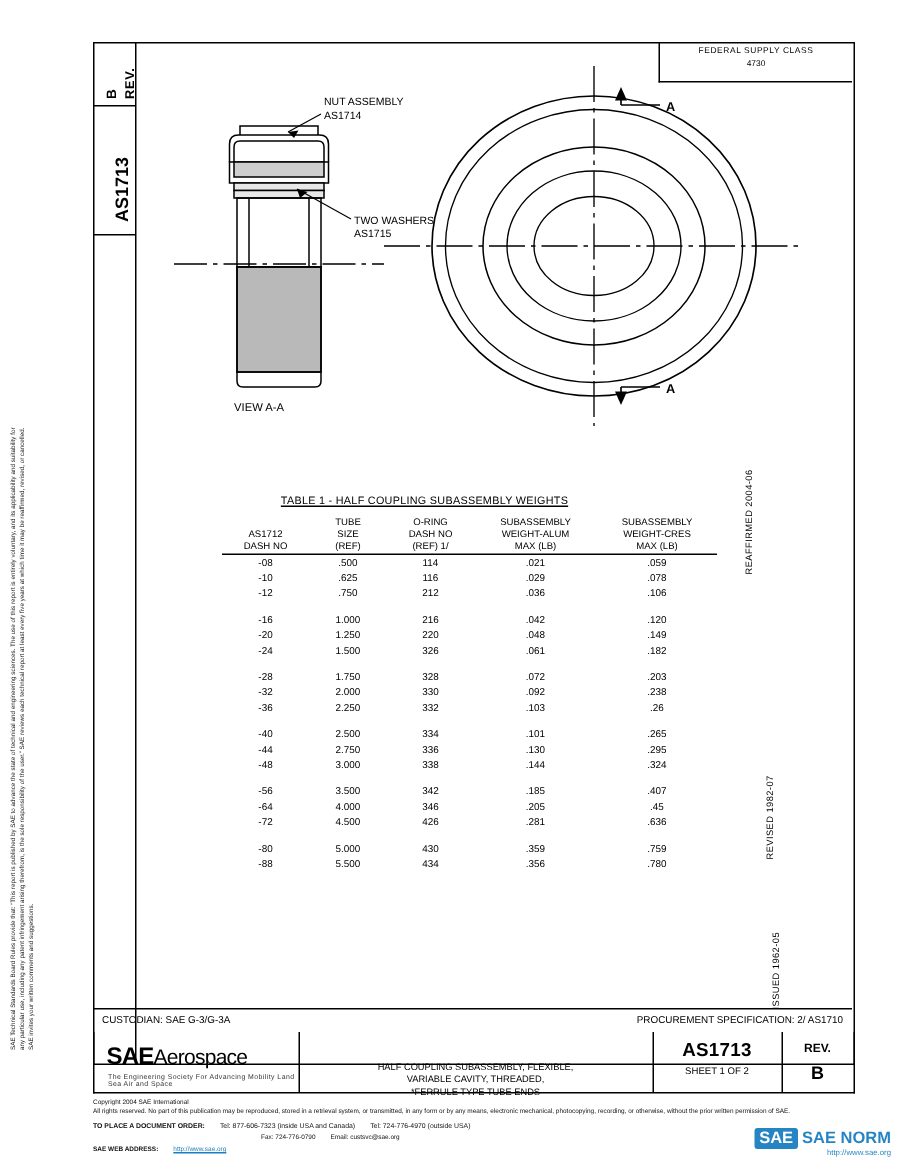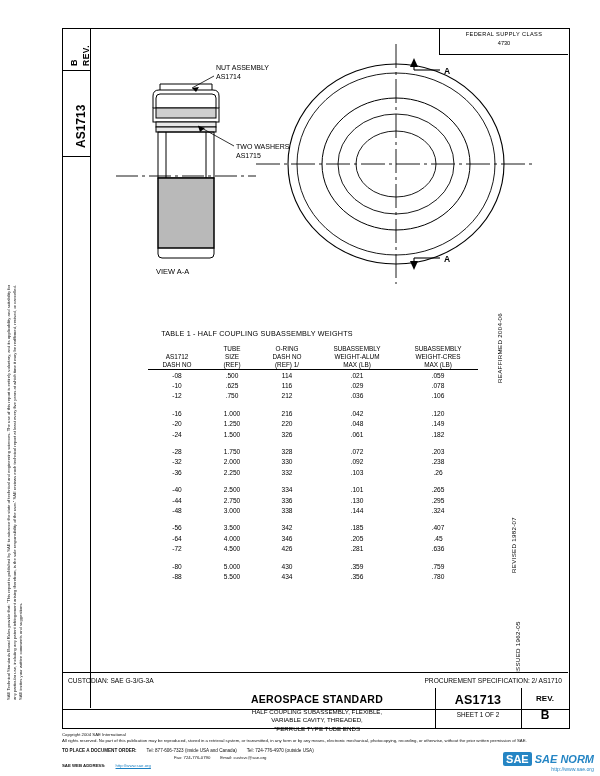--- a/index.html
+++ b/index.html
@@ -73,21 +73,21 @@
   .footer .cr{font-size:4.3px;}
   .footer .ord{margin-top:3px;font-size:4.6px;}
   .footer b{font-weight:bold;}
   .ftrow{display:flex;gap:10px;}
   .ftrow div{white-space:nowrap;}
 
   
   .wm{position:absolute;right:6px;bottom:4px;opacity:.95;}
   .wm .box{display:flex;align-items:center;gap:3px;}
   .wm .sae{background:#1a7fc1;color:#fff;font-weight:bold;font-size:11px;padding:1px 3px;border-radius:2px;}
-  .wm .txt{color:#1a7fc1;font-weight:bold;font-size:11px;font-style:italic;}
+  .wm .txt{color:#1a7fc1;font-weight:bold;font-size:11px;}
   .wm .url{color:#1a7fc1;font-size:5.2px;text-align:right;}
 </style>
 </head>
 <body>
 
 <div class="page">
 
   <div class="disclaimer">SAE Technical Standards Board Rules provide that: “This report is published by SAE to advance the state of technical and engineering sciences. The use of this report is entirely voluntary, and its applicability and suitability for any particular use, including any patent infringement arising therefrom, is the sole responsibility of the user.”    SAE reviews each technical report at least every five years at which time it may be reaffirmed, revised, or cancelled. SAE invites your written comments and suggestions.</div>
 
   <div class="frame"></div>
@@ -178,21 +178,21 @@
       <path d="M318,222 L344,222"></path>
       <path d="M318,222 L318,230"></path>
     </g>
     <polygon points="318,22 314,31 322,31" fill="#000"></polygon>
     <polygon points="318,234 314,225 322,225" fill="#000"></polygon>
     <text x="348" y="38" font-size="8.5" font-weight="bold" font-family="Liberation Sans, sans-serif">A</text>
     <text x="348" y="226" font-size="8.5" font-weight="bold" font-family="Liberation Sans, sans-serif">A</text>
   </svg>
 
 
-  <div class="tbl-title" style="position:absolute;left:50px;top:329px;width:414px;">TABLE 1 - HALF COUPLING SUBASSEMBLY WEIGHTS</div>
+  <div class="tbl-title" style="position:absolute;left:76px;top:329px;width:414px;text-decoration:underline;">TABLE 1 - HALF COUPLING SUBASSEMBLY WEIGHTS</div>
 
   <div style="position:absolute;left:148px;top:345px;width:330px;">
     <table class="wt" style="width:330px;">
       <colgroup>
         <col style="width:58px">
           <col style="width:52px">
           <col style="width:58px">
           <col style="width:82px">
           <col style="width:80px">
       </colgroup>
@@ -341,22 +341,27 @@
         </tbody>
     </table>
   </div>
 
   <div class="custline">
     <div class="lt">CUSTODIAN:  SAE G-3/G-3A</div>
     <div class="rt">PROCUREMENT SPECIFICATION: 2/ AS1710</div>
   </div>
 
   <div class="titleblock">
+    <div class="tb-c1">
+      <div class="sae-logo">
+        <span>SAE</span><span style="font-weight:normal;font-size:14px;">Aerospace</span>
+      </div>
+      <div class="sae-sub">The Engineering Society For Advancing Mobility Land Sea Air and Space</div>
+    </div>
     <div class="tb-c2">
-      <div class="std-title">AEROSPACE STANDARD</div>
       <div class="std-desc">HALF COUPLING SUBASSEMBLY, FLEXIBLE,<br>VARIABLE CAVITY, THREADED,<br>*FERRULE TYPE TUBE ENDS</div>
     </div>
     <div class="tb-c3">
       <div class="docno">AS1713</div>
       <div class="sheet">SHEET 1 OF 2</div>
     </div>
     <div class="tb-c4">
       <div class="revlab">REV.</div>
       <div class="revval">B</div>
     </div>

